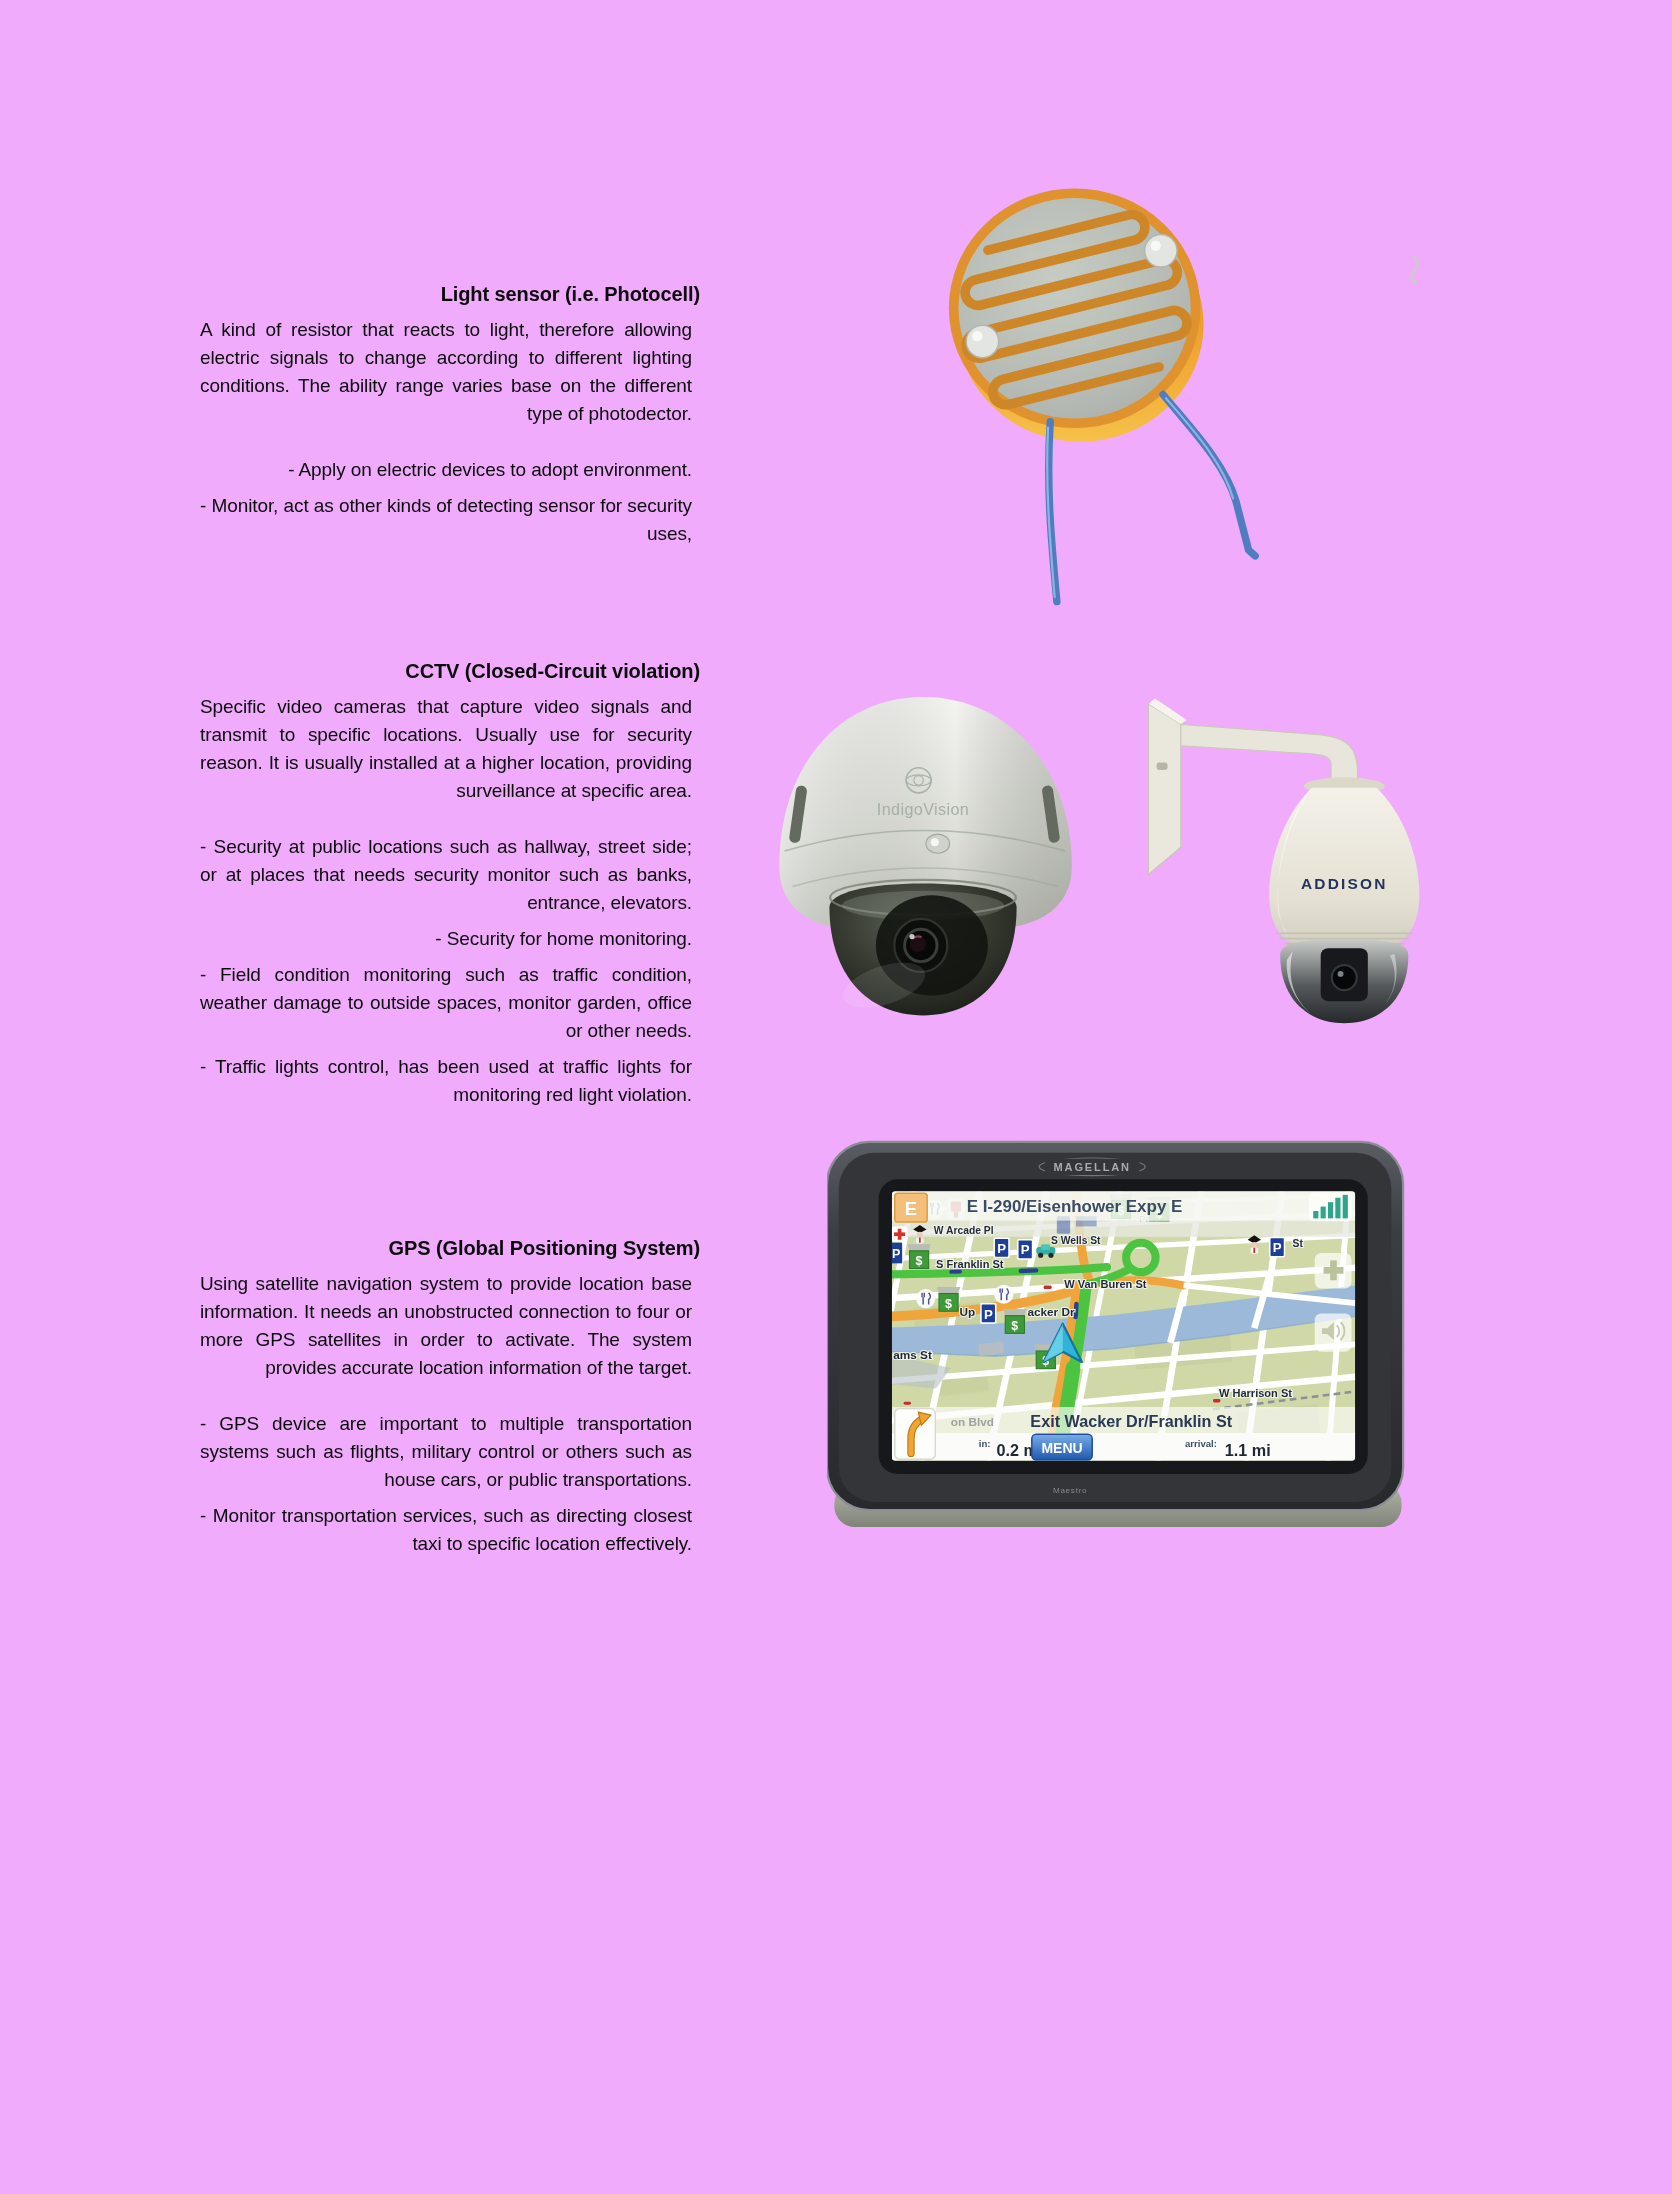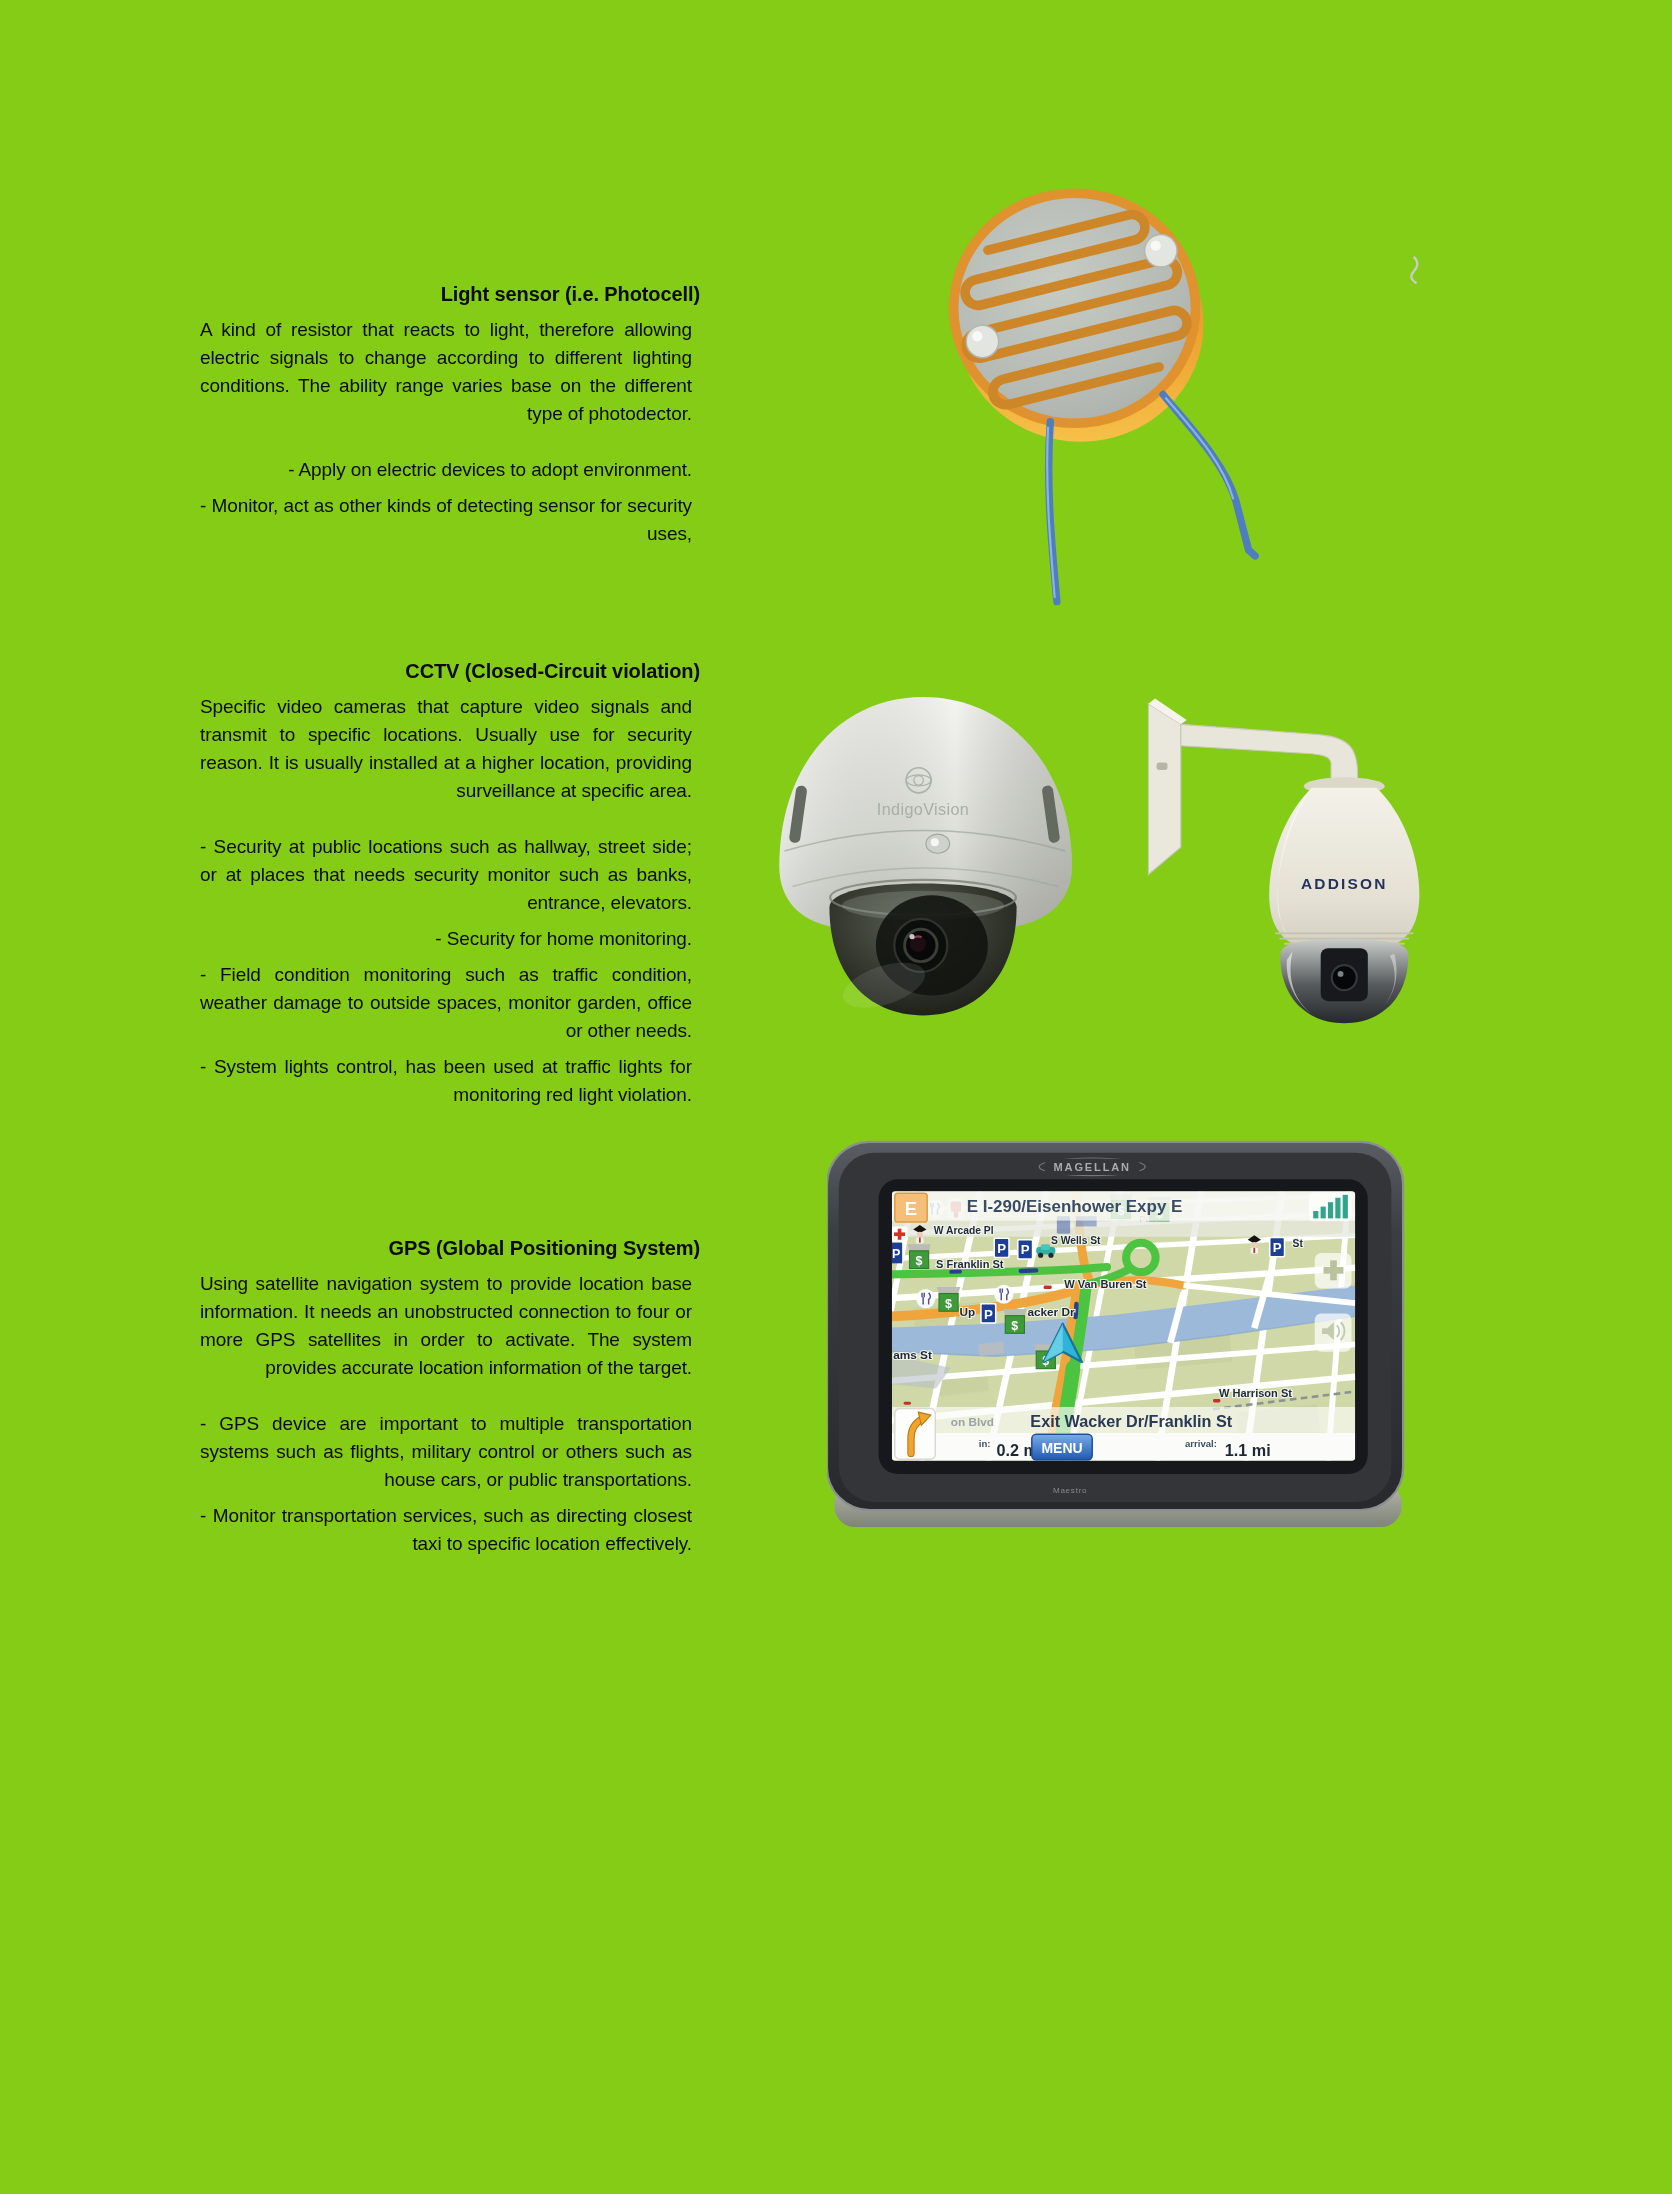--- a/index.html
+++ b/index.html
@@ -1,16 +1,16 @@
 <!DOCTYPE html>
 <html style="font-size:11.8px"><head>
 <meta charset="utf-8">
 <style>
   html,body{margin:0;padding:0;background:#ffffff;}
-  .page{position:relative;width:1673px;height:2194px;background:#84cc16;overflow:hidden;
+  .page{position:relative;width:1673px;height:2194px;background:#f0abfc;overflow:hidden;
         font-family:"Liberation Sans",sans-serif;color:#0b0b0b;}
   .sec{position:absolute;left:192px;width:508px;font-size:19px;line-height:28px;
        letter-spacing:-0.1px;text-align:justify;text-align-last:right;-moz-text-align-last:right;}
   .sec h3{margin:0;font-size:20px;line-height:28px;font-weight:bold;text-align:right;}
   .sec p{margin:8px;}
   .sec .bullets{margin-top:28px;}
   figure{position:absolute;margin:0;padding:0;}
   svg text{font-family:"Liberation Sans",sans-serif;}
   .mlabel{font-weight:bold;fill:#1e2837;paint-order:stroke;stroke:#f2f4ea;stroke-width:3px;}
   .faint{opacity:0.45;}
@@ -72,21 +72,21 @@
     </svg>
   </figure>
 
   <div class="sec" style="top:657px;">
     <h3>CCTV (Closed-Circuit violation)</h3>
     <p>Specific video cameras that capture video signals and transmit to specific locations. Usually use for security reason. It is usually installed at a higher location, providing surveillance at specific area.</p>
     <div class="bullets">
       <p>- Security at public locations such as hallway, street side; or at places that needs security monitor such as banks, entrance, elevators.</p>
       <p>- Security for home monitoring.</p>
       <p>- Field condition monitoring such as traffic condition, weather damage to outside spaces, monitor garden, office or other needs.</p>
-      <p>- System lights control, has been used at traffic lights for monitoring red light violation.</p>
+      <p>- Traffic lights control, has been used at traffic lights for monitoring red light violation.</p>
     </div>
   </div>
 
   <figure style="left:766px;top:686px;width:317px;height:339px;">
     <svg width="317" height="339" viewBox="0 0 430 460">
       <defs>
         <linearGradient id="dcBody" x1="0" y1="0" x2="0" y2="1">
           <stop offset="0%" stop-color="#f4f4f0"></stop>
             <stop offset="60%" stop-color="#dddfd8"></stop>
             <stop offset="100%" stop-color="#c3c5be"></stop>

